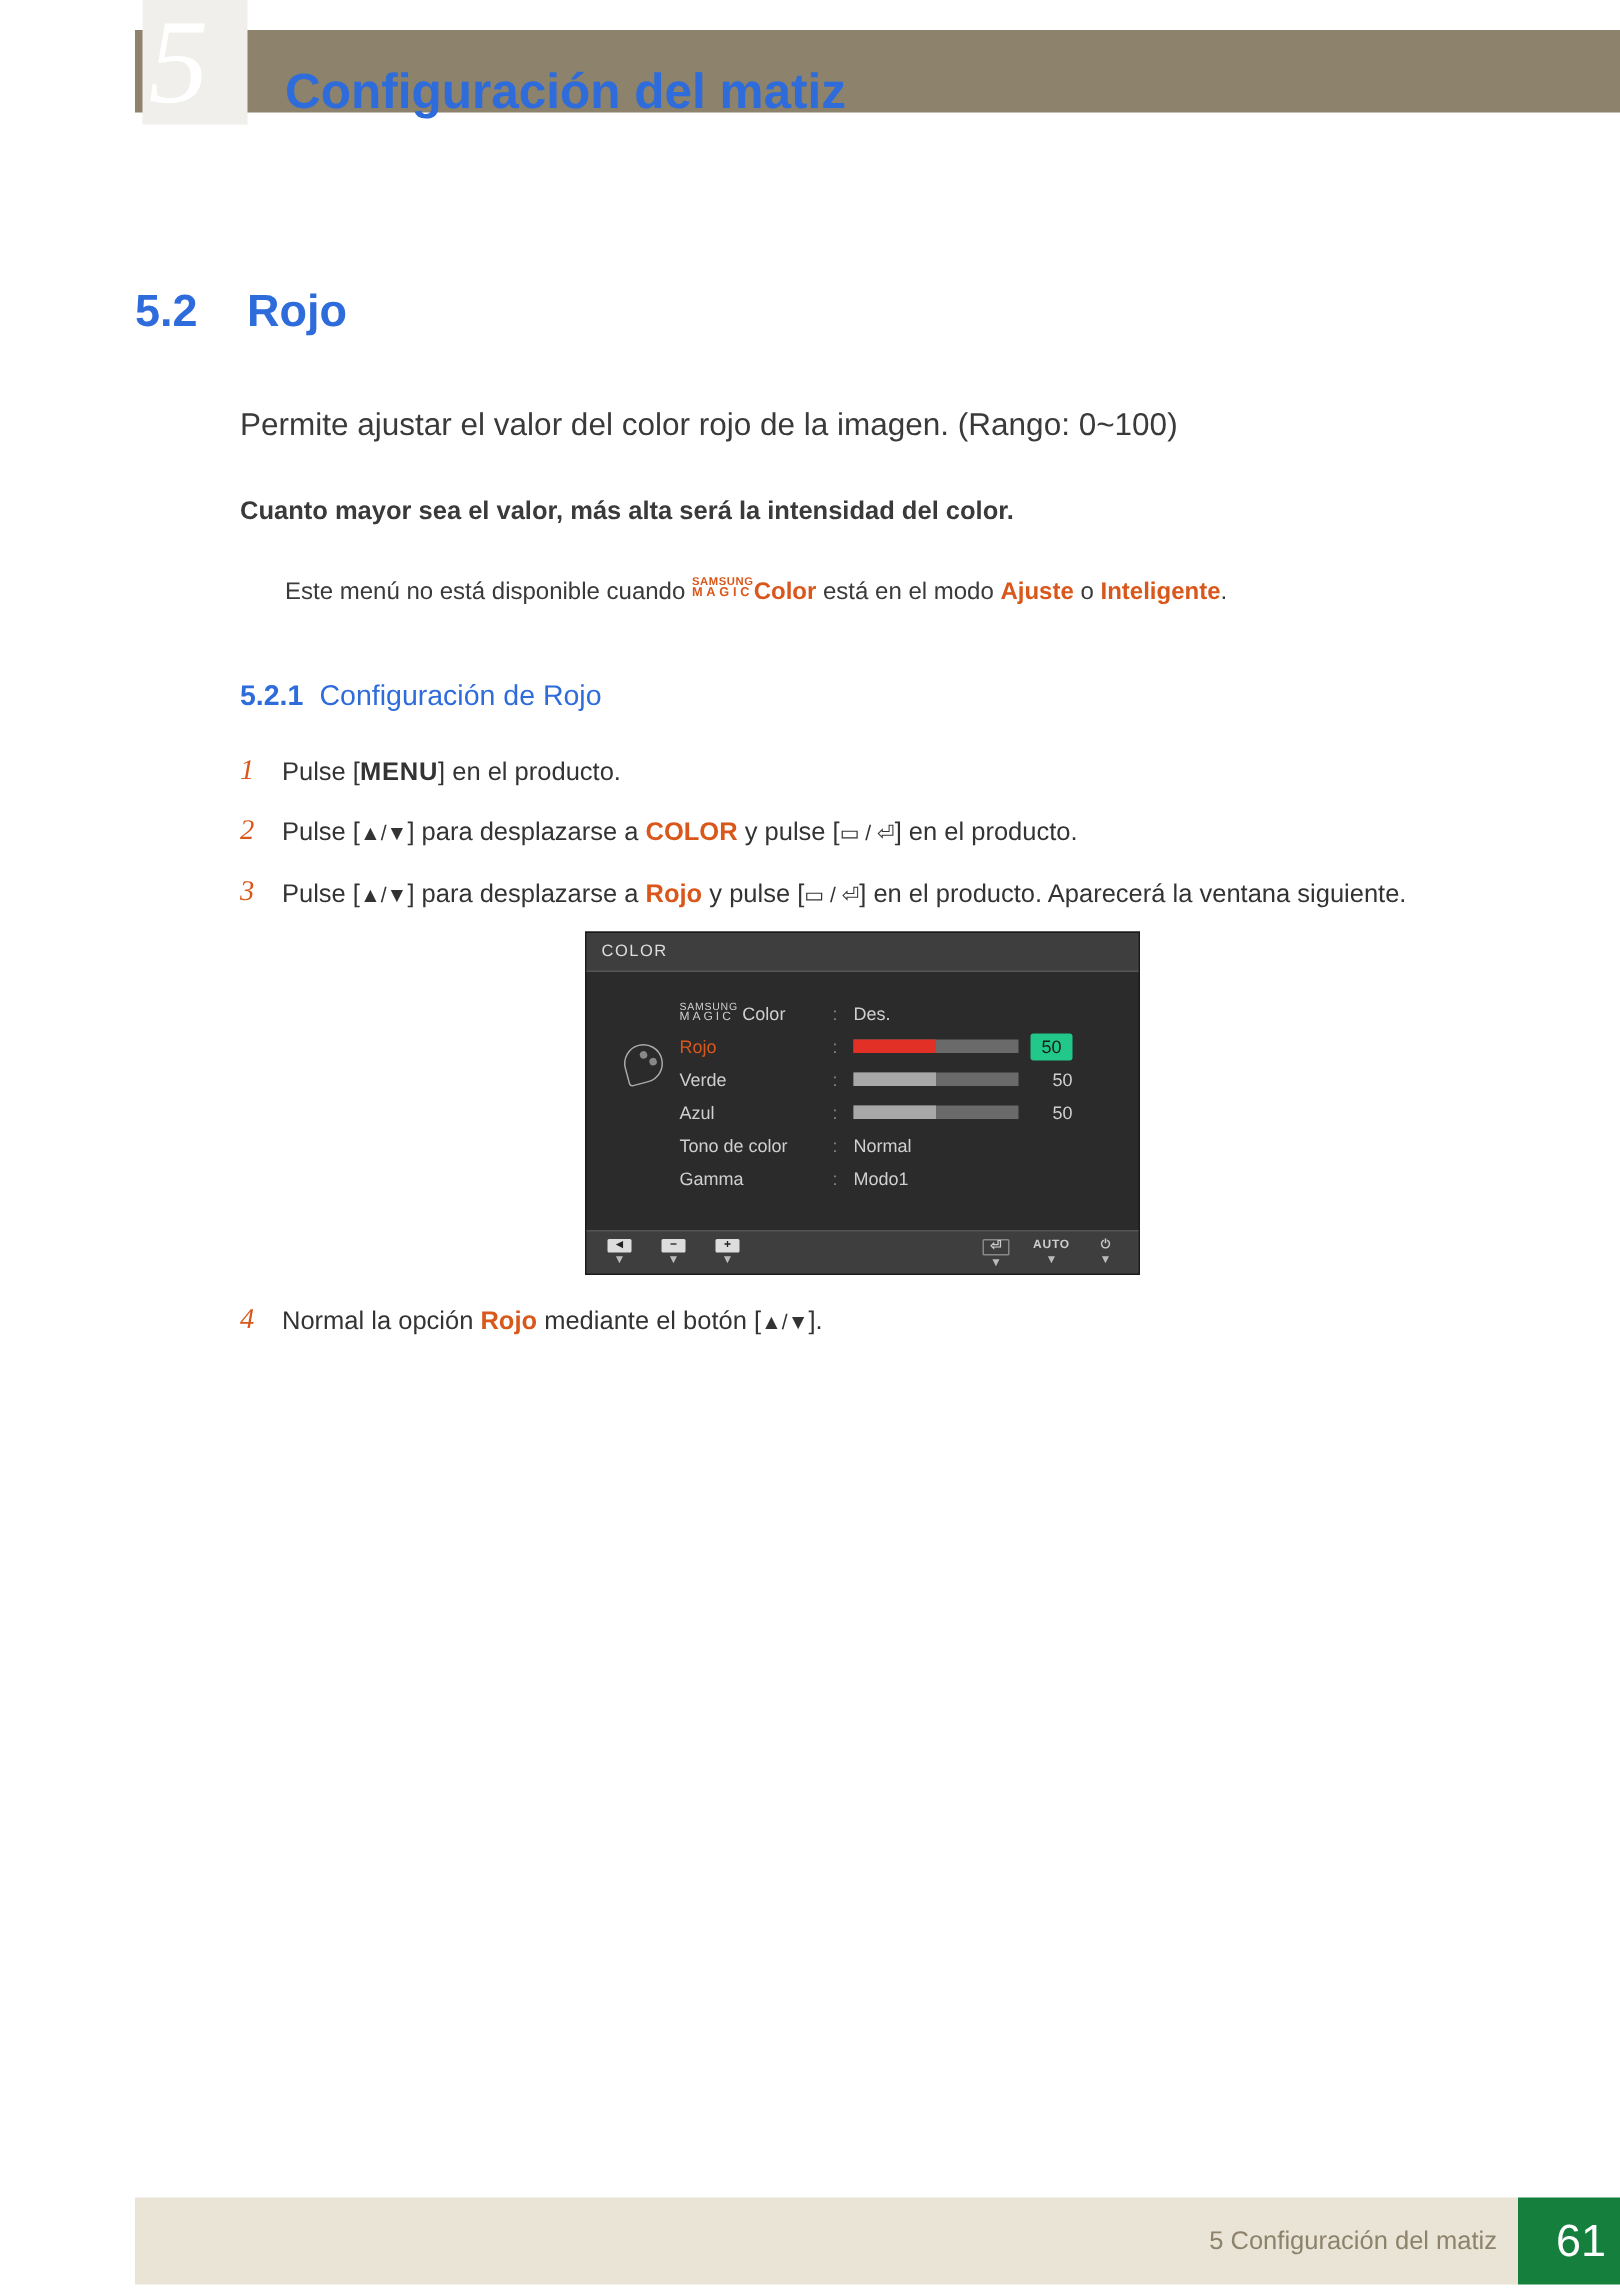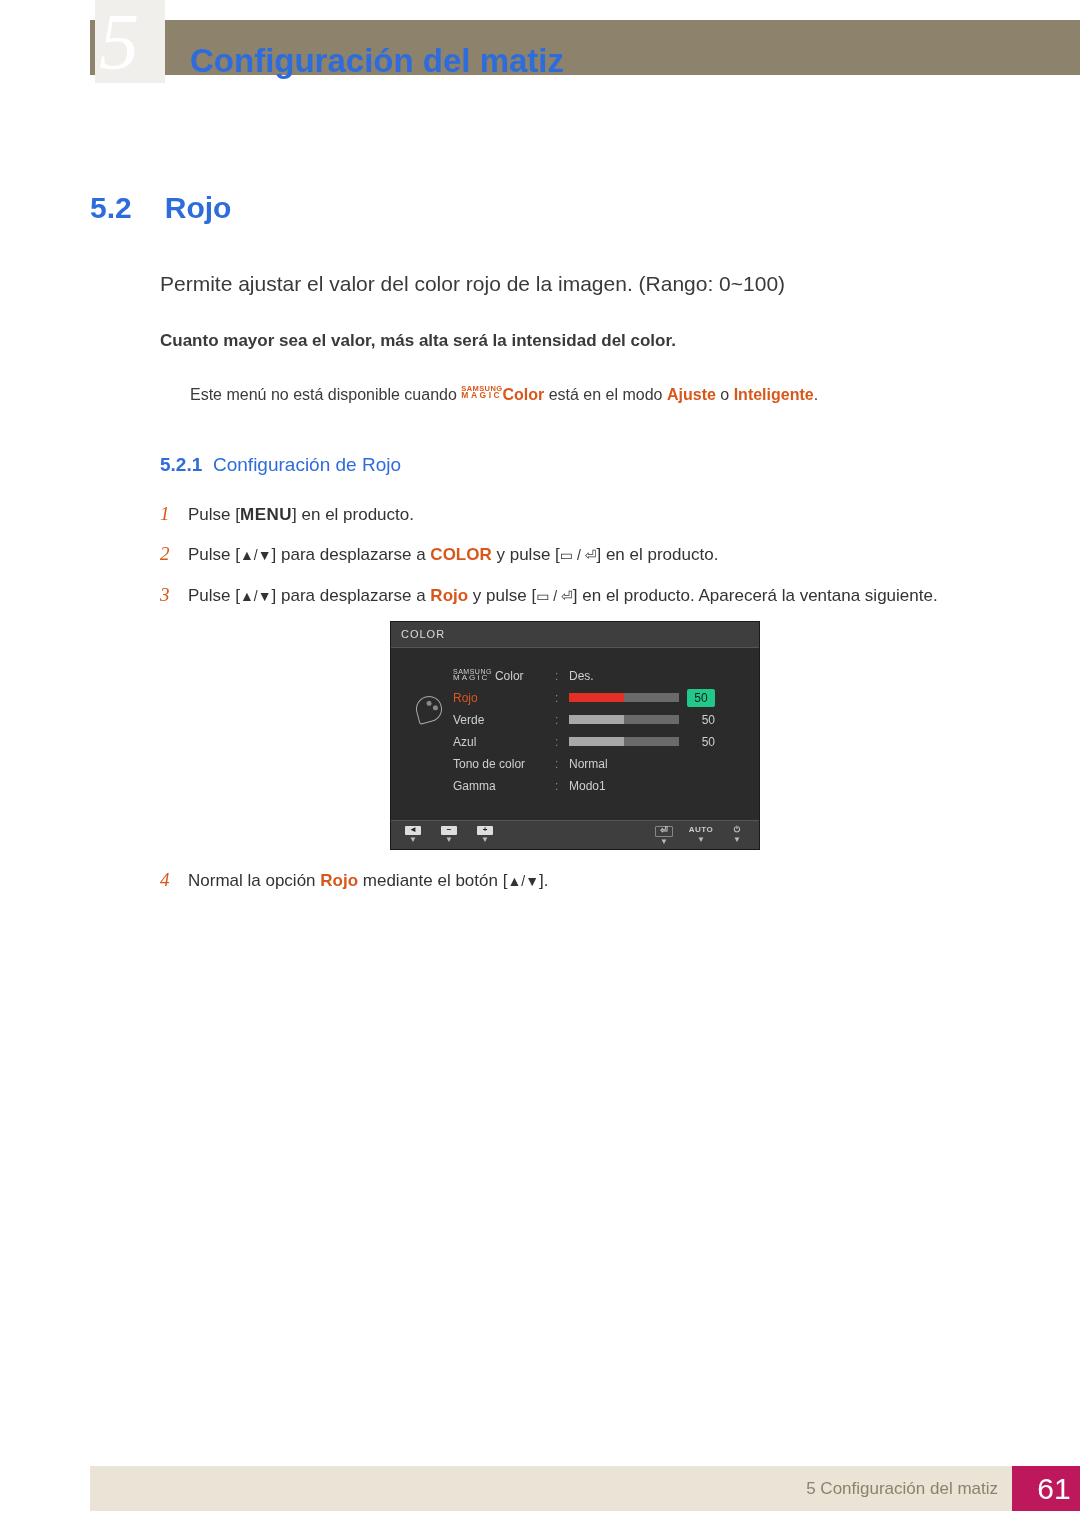--- a/index.html
+++ b/index.html
@@ -225,37 +225,37 @@
   .foot-icon.none { background: transparent; color: #ccc; }
   .tri-down { font-size: 8px; line-height: 1; color: #bbb; }
   .step4-wrap {
     margin-left: 70px;
     margin-top: 16px;
   }
   .footer {
     position: absolute;
     left: 90px;
     right: 0;
-    bottom: 16px;
-    height: 45px;
+    bottom: 4px;
+    height: 58px;
     display: flex;
   }
   .footer-bar {
     flex: 1;
     background: #e9e4d6;
     display: flex;
     justify-content: flex-end;
     align-items: center;
     padding-right: 14px;
     color: #8d826b;
     font-size: 17px;
   }
   .footer-page {
     width: 68px;
-    background: #be185d;
+    background: #15803d;
     color: #fff;
     display: flex;
     align-items: center;
     justify-content: center;
     font-size: 30px;
     padding-left: 16px;
   }
 </style>
 </head>
 <body>

